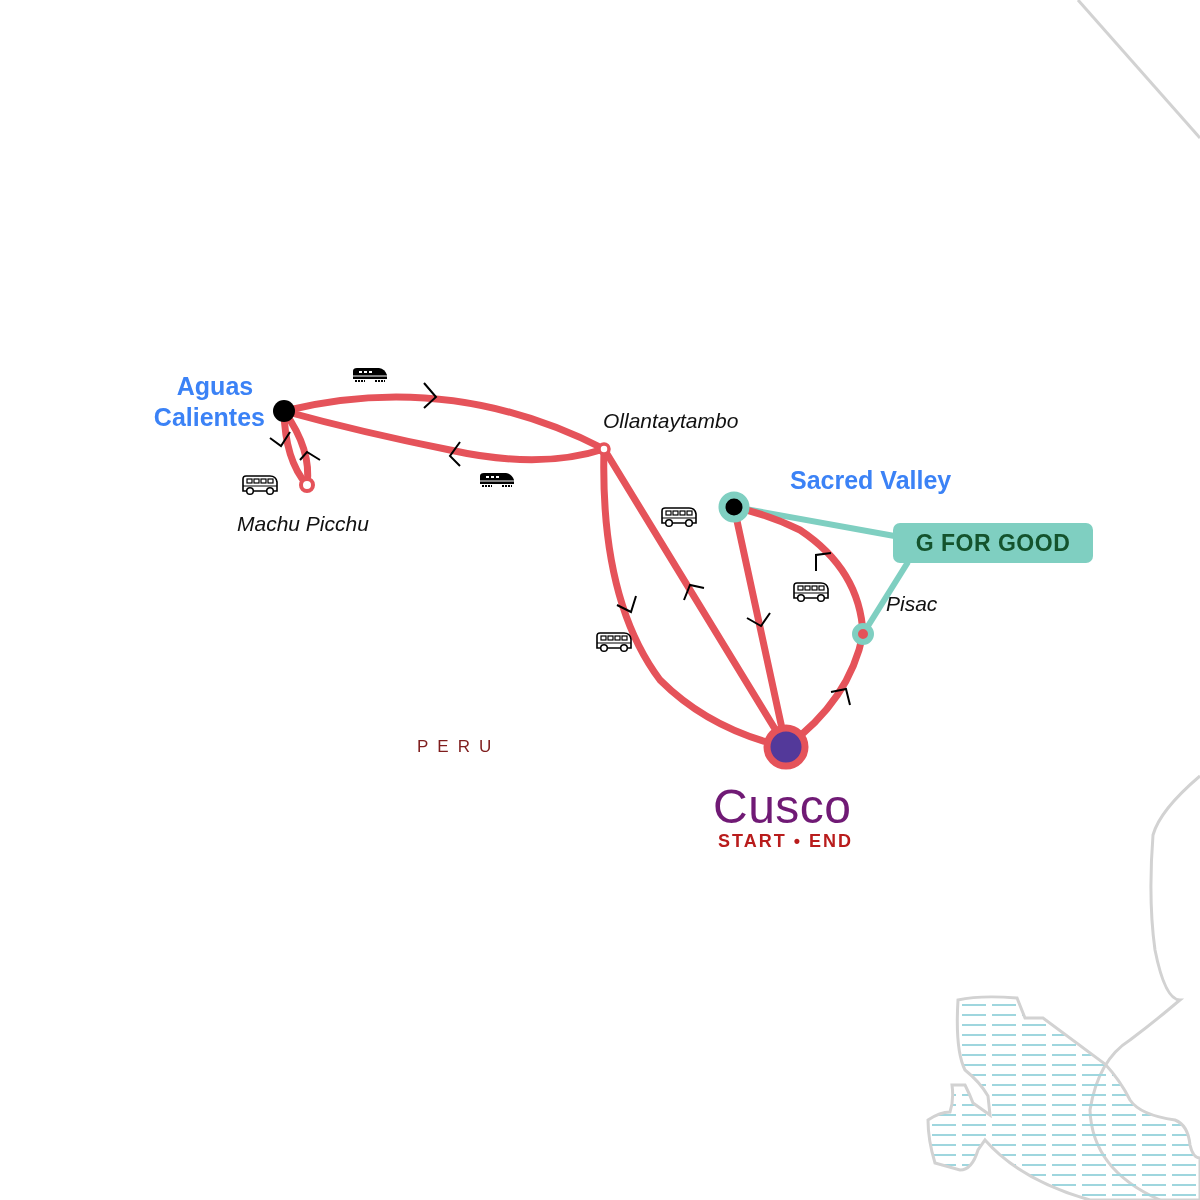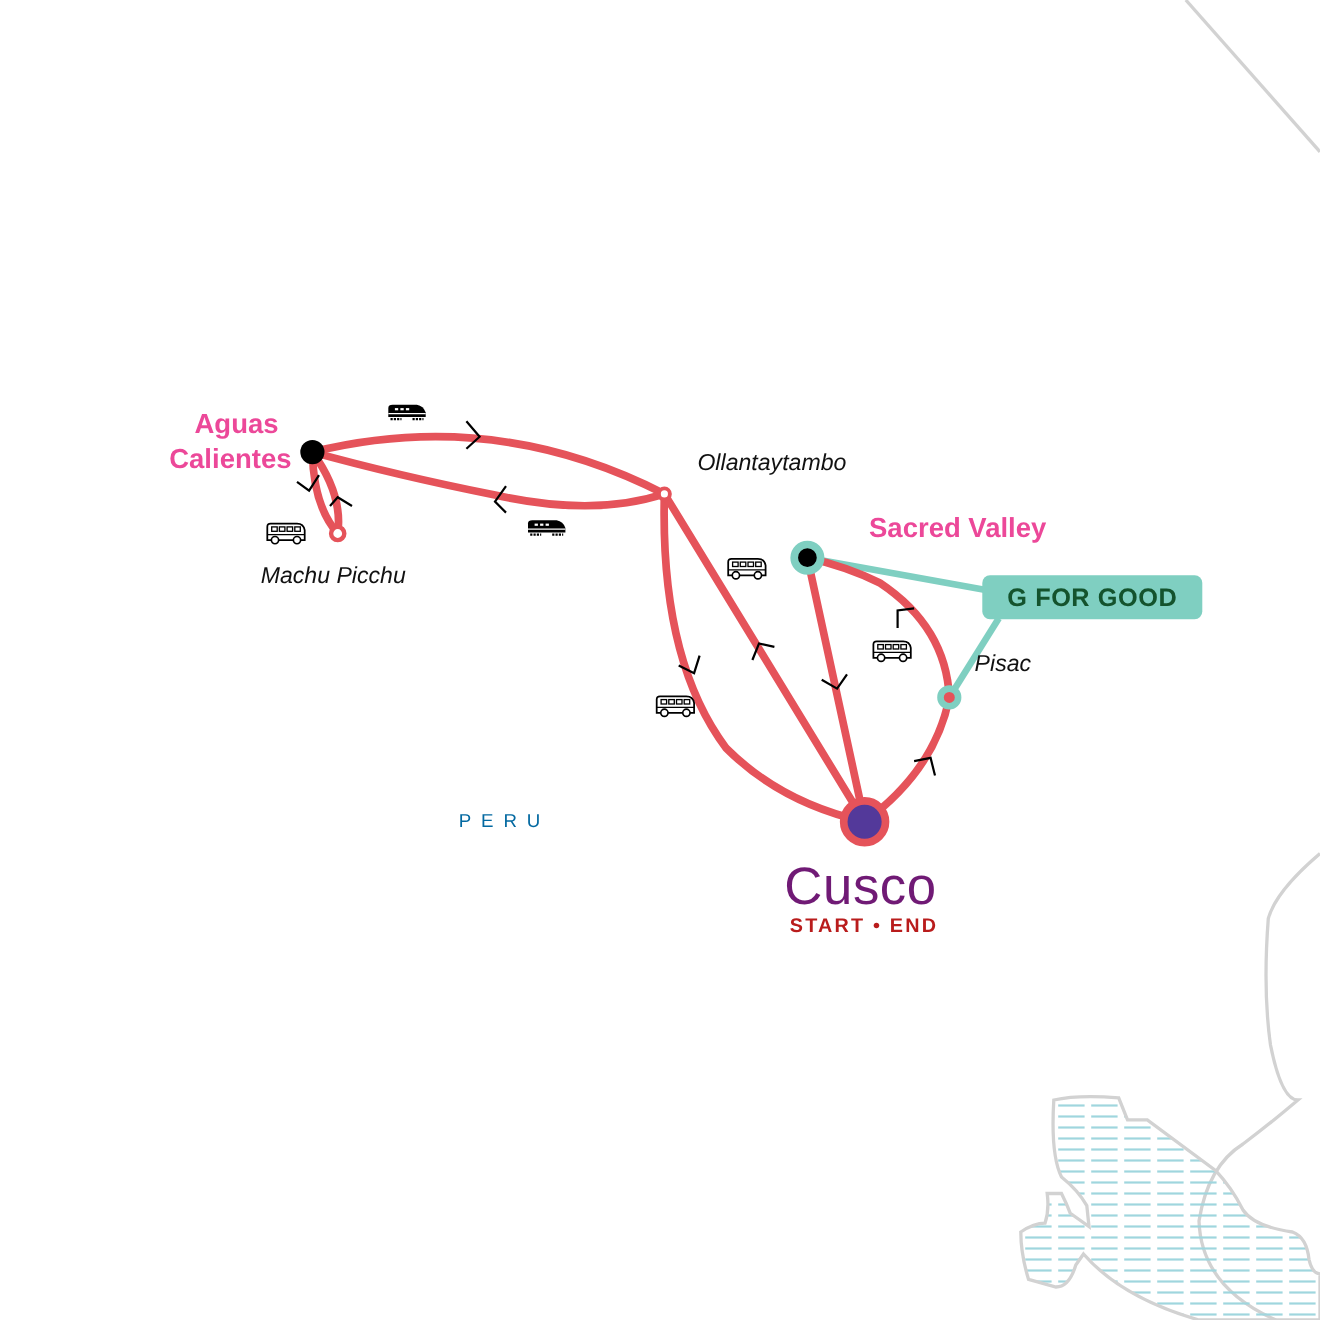--- a/index.html
+++ b/index.html
@@ -1,23 +1,23 @@
 <!DOCTYPE html>
 <html><head>
   <meta charset="utf-8">
   <style>
     html, body { margin: 0; padding: 0; background: #ffffff; }
     body { width: 1200px; height: 1200px; position: relative; overflow: hidden; font-family: "Liberation Sans", sans-serif; }
     #map { position: absolute; left: 0; top: 0; width: 1200px; height: 1200px; }
     .lbl { position: absolute; white-space: nowrap; }
-    .city-bold { font-weight: bold; font-size: 25px; color: #ec4899; line-height: 31px; }
+    .city-bold { font-weight: bold; font-size: 25px; color: #3b82f6; line-height: 31px; }
     .city-ital { font-style: italic; font-size: 21px; color: #111; }
     .cusco { font-weight: normal; font-size: 48px; color: #701a75; letter-spacing: 0.5px; }
     .startend { font-weight: bold; font-size: 18px; color: #b91c1c; letter-spacing: 2px; }
-    .country { font-size: 17px; color: #0369a1; letter-spacing: 9px; }
+    .country { font-size: 17px; color: #7f1d1d; letter-spacing: 9px; }
     .gfg { position: absolute; left: 893px; top: 523px; width: 200px; height: 40px; background: #7fcfc1; border-radius: 7px; color: #14532d; font-weight: bold; font-size: 23px; display: flex; align-items: center; justify-content: center; letter-spacing: 0.5px; }
   </style>
 </head>
 <body>
 
 <svg id="map" viewBox="0 0 1200 1200" xmlns="http://www.w3.org/2000/svg">
   <defs>
     <pattern id="hatch" width="30" height="10" patternUnits="userSpaceOnUse">
       <line x1="2" y1="5" x2="26" y2="5" stroke="#9fd6de" stroke-width="2"></line>
     </pattern>
@@ -92,21 +92,21 @@
   <circle cx="734" cy="507" r="12" fill="#000" stroke="#7fcfc1" stroke-width="7"></circle>
   <circle cx="863" cy="634" r="8" fill="#e5535a" stroke="#7fcfc1" stroke-width="6"></circle>
   <circle cx="786" cy="747" r="19" fill="#53399a" stroke="#e5535a" stroke-width="7"></circle>
 </svg>
 
 <div class="lbl city-bold" style="left:145px; top:371px; text-align:right; width:120px;">
   <div style="text-align:center; padding-left:20px;">Aguas</div>
   <div>Calientes</div>
 </div>
 <div class="lbl city-ital" style="left:237px; top:512px;">Machu Picchu</div>
-<div class="lbl city-ital" style="left:603px; top:409px;margin-left:31px;">Ollantaytambo</div>
+<div class="lbl city-ital" style="left:603px; top:409px;">Ollantaytambo</div>
 <div class="lbl city-bold" style="left:746px; top:465px;margin-left:44px;">Sacred Valley</div>
 <div class="lbl city-ital" style="left:886px; top:592px;font-style:italic;">Pisac</div>
 <div class="lbl cusco" style="left:713px; top:779px;">Cusco</div>
 <div class="lbl startend" style="left:718px; top:831px;">START • END</div>
 <div class="lbl country" style="left:417px; top:737px;">PERU</div>
 <div class="gfg">
     <span>G FOR GOOD</span>
   </div>
 
 </body></html>

